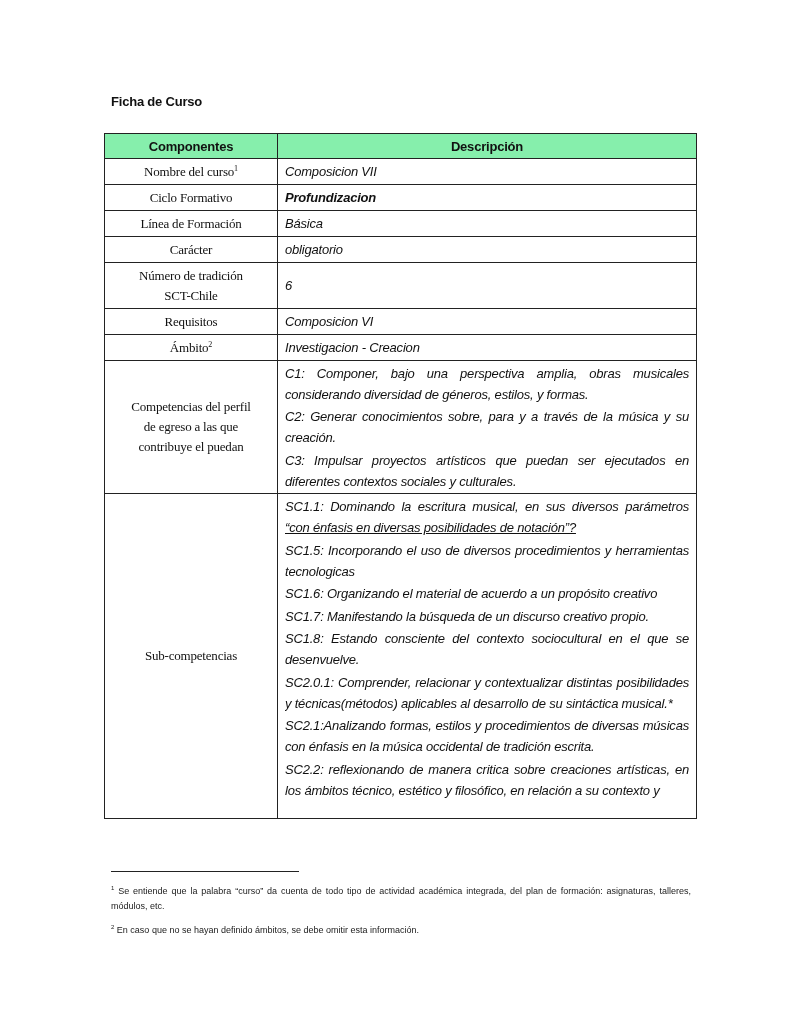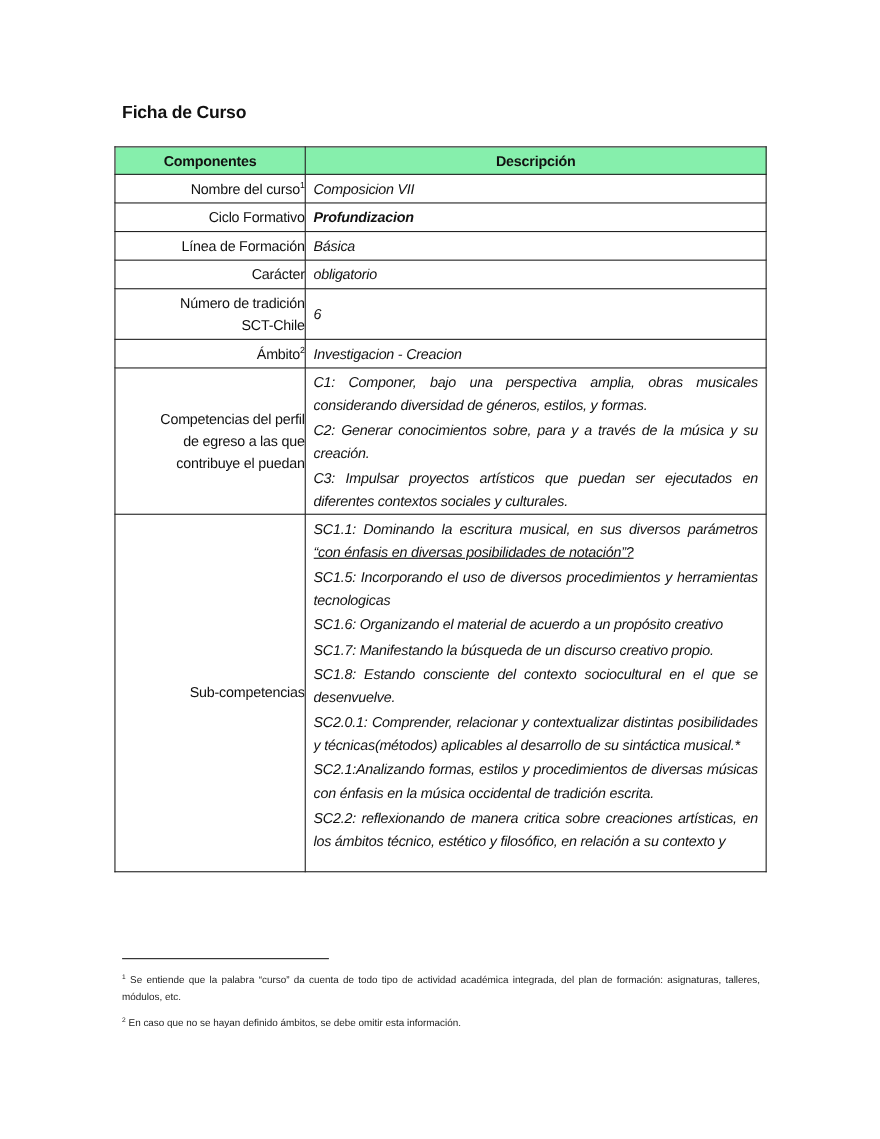--- a/index.html
+++ b/index.html
@@ -12,21 +12,21 @@
       height: 1035px;
       position: relative;
       overflow: hidden;
       font-family: "Liberation Sans", sans-serif;
       color: #111;
     }
     .doc-title {
       position: absolute;
       left: 111px;
       top: 94px;
-      font-size: 16px;
+      font-size: 13px;
       font-weight: bold;
       letter-spacing: -0.2px;
     }
     table.ficha {
       position: absolute;
       left: 104px;
       top: 133px;
       width: 593px;
       border-collapse: collapse;
       font-size: 13px;
@@ -38,22 +38,23 @@
       vertical-align: middle;
     }
     table.ficha th {
       background: #86efac;
       font-weight: bold;
       height: 24px;
       text-align: center;
     }
     td.label {
       width: 172px;
-      text-align: right;
+      text-align: center;
       line-height: 20px;
+      font-family: Liberation Serif, serif;
     }
     td.value {
       padding: 0 7px !important;
       font-style: italic;
       text-align: left;
       line-height: 20px;
     }
     tr.row-single td { height: 25px; }
     tr.row-double td { height: 45px; }
     td.value.bold { font-weight: bold; }
@@ -128,20 +129,24 @@
       <td class="value">obligatorio</td>
     </tr>
     <tr class="row-double">
       <td class="label">
         <div>Número de tradición</div>
         <div>SCT-Chile</div>
       </td>
       <td class="value">6</td>
     </tr>
     <tr class="row-single">
+      <td class="label">Requisitos</td>
+      <td class="value">Composicion VI</td>
+    </tr>
+    <tr class="row-single">
       <td class="label"><span>Ámbito</span><sup>2</sup></td>
       <td class="value">Investigacion - Creacion</td>
     </tr>
     <tr style="height:133px">
       <td class="label">
         <div>Competencias  del perfil</div>
         <div>de egreso a las que</div>
         <div>contribuye el puedan</div>
       </td>
       <td class="value cell-paras">

